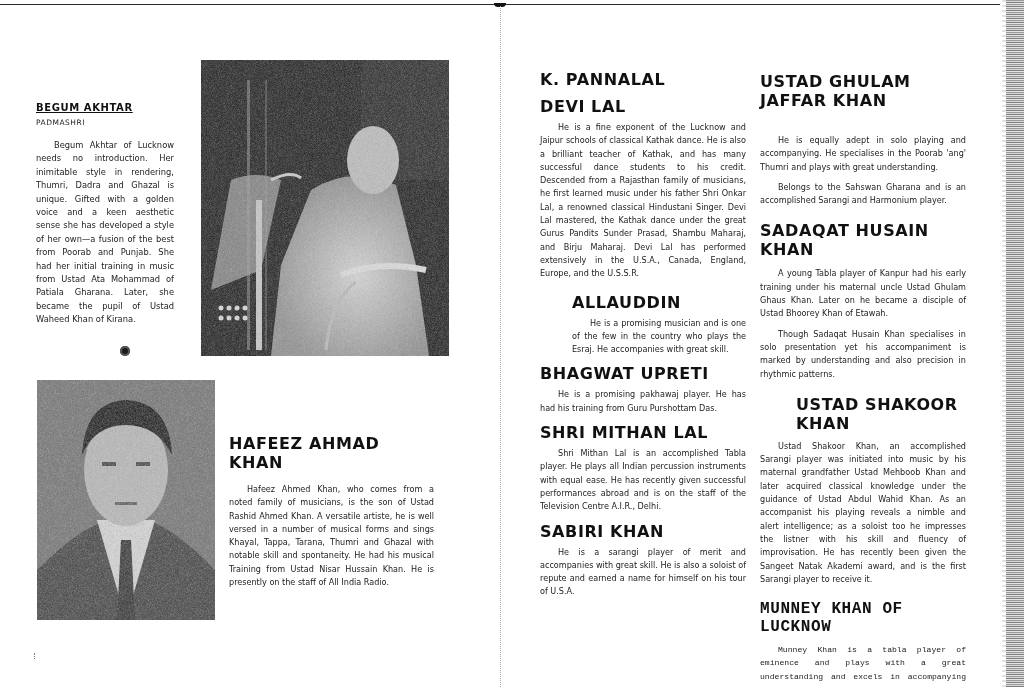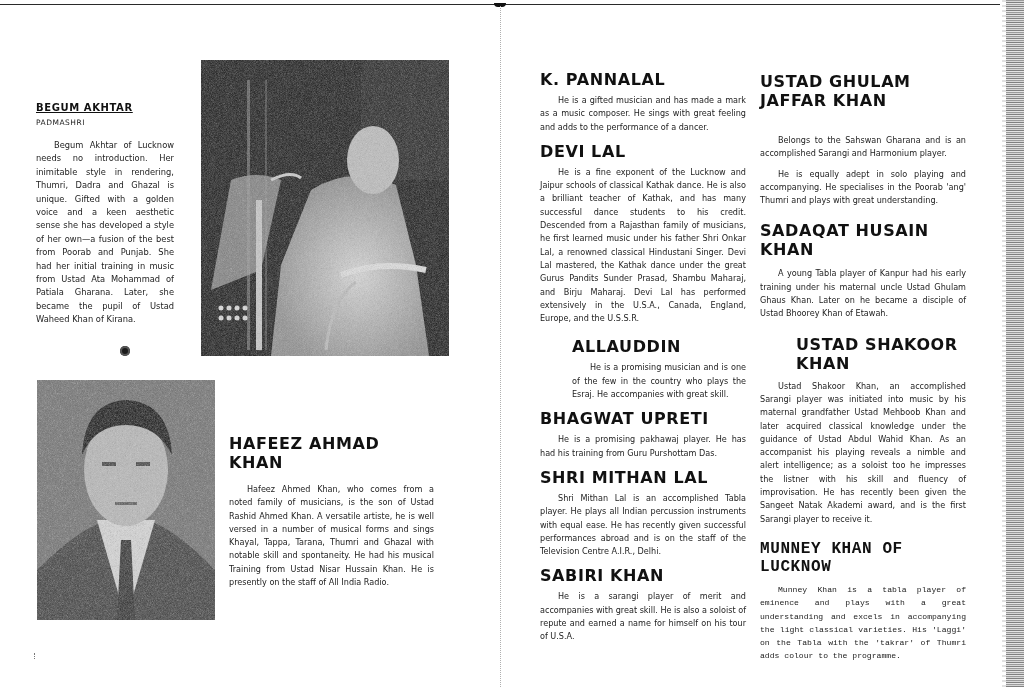--- a/index.html
+++ b/index.html
@@ -108,21 +108,20 @@
 <div class="block" style="left:229px; top:434px; width:205px;">
   <div class="heading" style="margin-bottom:11px;">HAFEEZ AHMAD KHAN</div>
   <p class="para">Hafeez Ahmed Khan, who comes from a noted family of musicians, is the son of Ustad Rashid Ahmed Khan. A versatile artiste, he is well versed in a number of musical forms and sings Khayal, Tappa, Tarana, Thumri and Ghazal with notable skill and spontaneity. He had his musical Training from Ustad Nisar Hussain Khan. He is presently on the staff of All India Radio.</p>
 </div>
 
 <div class="page-mark"></div>
 
 <div class="block" style="left:540px; top:70px; width:206px;">
   <div>
     <div class="heading">K. PANNALAL</div>
-    <p class="para">He is a gifted musician and has made a mark as a music composer. He sings with great feeling and adds to the performance of a dancer.</p>
   </div>
   <div style="margin-top:8px;">
     <div class="heading">DEVI LAL</div>
     <p class="para">He is a fine exponent of the Lucknow and Jaipur schools of classical Kathak dance. He is also a brilliant teacher of Kathak, and has many successful dance students to his credit. Descended from a Rajasthan family of musicians, he first learned music under his father Shri Onkar Lal, a renowned classical Hindustani Singer. Devi Lal mastered, the Kathak dance under the great Gurus Pandits Sunder Prasad, Shambu Maharaj, and Birju Maharaj. Devi Lal has performed extensively in the U.S.A., Canada, England, Europe, and the U.S.S.R.</p>
   </div>
   <div style="margin-top:12px;margin-left:32px;">
     <div class="heading">ALLAUDDIN</div>
     <p class="para">He is a promising musician and is one of the few in the country who plays the Esraj. He accompanies with great skill.</p>
   </div>
   <div style="margin-top:8px;">
@@ -135,26 +134,27 @@
   </div>
   <div style="margin-top:8px;">
     <div class="heading">SABIRI KHAN</div>
     <p class="para">He is a sarangi player of merit and accompanies with great skill. He is also a soloist of repute and earned a name for himself on his tour of U.S.A.</p>
   </div>
 </div>
 
 <div class="block" style="left:760px; top:72px; width:206px;">
   <div>
     <div class="heading" style="margin-bottom:24px;">USTAD GHULAM JAFFAR KHAN</div>
+    <p class="para">He is equally adept in solo playing and accompanying. He specialises in the Poorab 'ang' Thumri and plays with great understanding.</p>
     <p class="para">Belongs to the Sahswan Gharana and is an accomplished Sarangi and Harmonium player.</p>
-    <p class="para">He is equally adept in solo playing and accompanying. He specialises in the Poorab 'ang' Thumri and plays with great understanding.</p>
   </div>
   <div style="margin-top:14px;">
     <div class="heading" style="margin-bottom:8px;">SADAQAT HUSAIN KHAN</div>
     <p class="para">A young Tabla player of Kanpur had his early training under his maternal uncle Ustad Ghulam Ghaus Khan. Later on he became a disciple of Ustad Bhoorey Khan of Etawah.</p>
+    <p class="para">Though Sadaqat Husain Khan specialises in solo presentation yet his accompaniment is marked by understanding and also precision in rhythmic patterns.</p>
   </div>
   <div style="margin-top:14px;">
     <div class="heading" style="margin-bottom:7px;margin-left:36px;">USTAD SHAKOOR KHAN</div>
     <p class="para">Ustad Shakoor Khan, an accomplished Sarangi player was initiated into music by his maternal grandfather Ustad Mehboob Khan and later acquired classical knowledge under the guidance of Ustad Abdul Wahid Khan. As an accompanist his playing reveals a nimble and alert intelligence; as a soloist too he impresses the listner with his skill and fluency of improvisation. He has recently been given the Sangeet Natak Akademi award, and is the first Sarangi player to receive it.</p>
   </div>
   <div style="margin-top:14px;font-family:Liberation Mono, monospace;">
     <div class="heading" style="margin-bottom:7px;">MUNNEY KHAN OF LUCKNOW</div>
     <p class="para">Munney Khan is a tabla player of eminence and plays with a great understanding and excels in accompanying the light classical varieties. His 'Laggi' on the Tabla with the 'takrar' of Thumri adds colour to the programme.</p>
   </div>
 </div>

